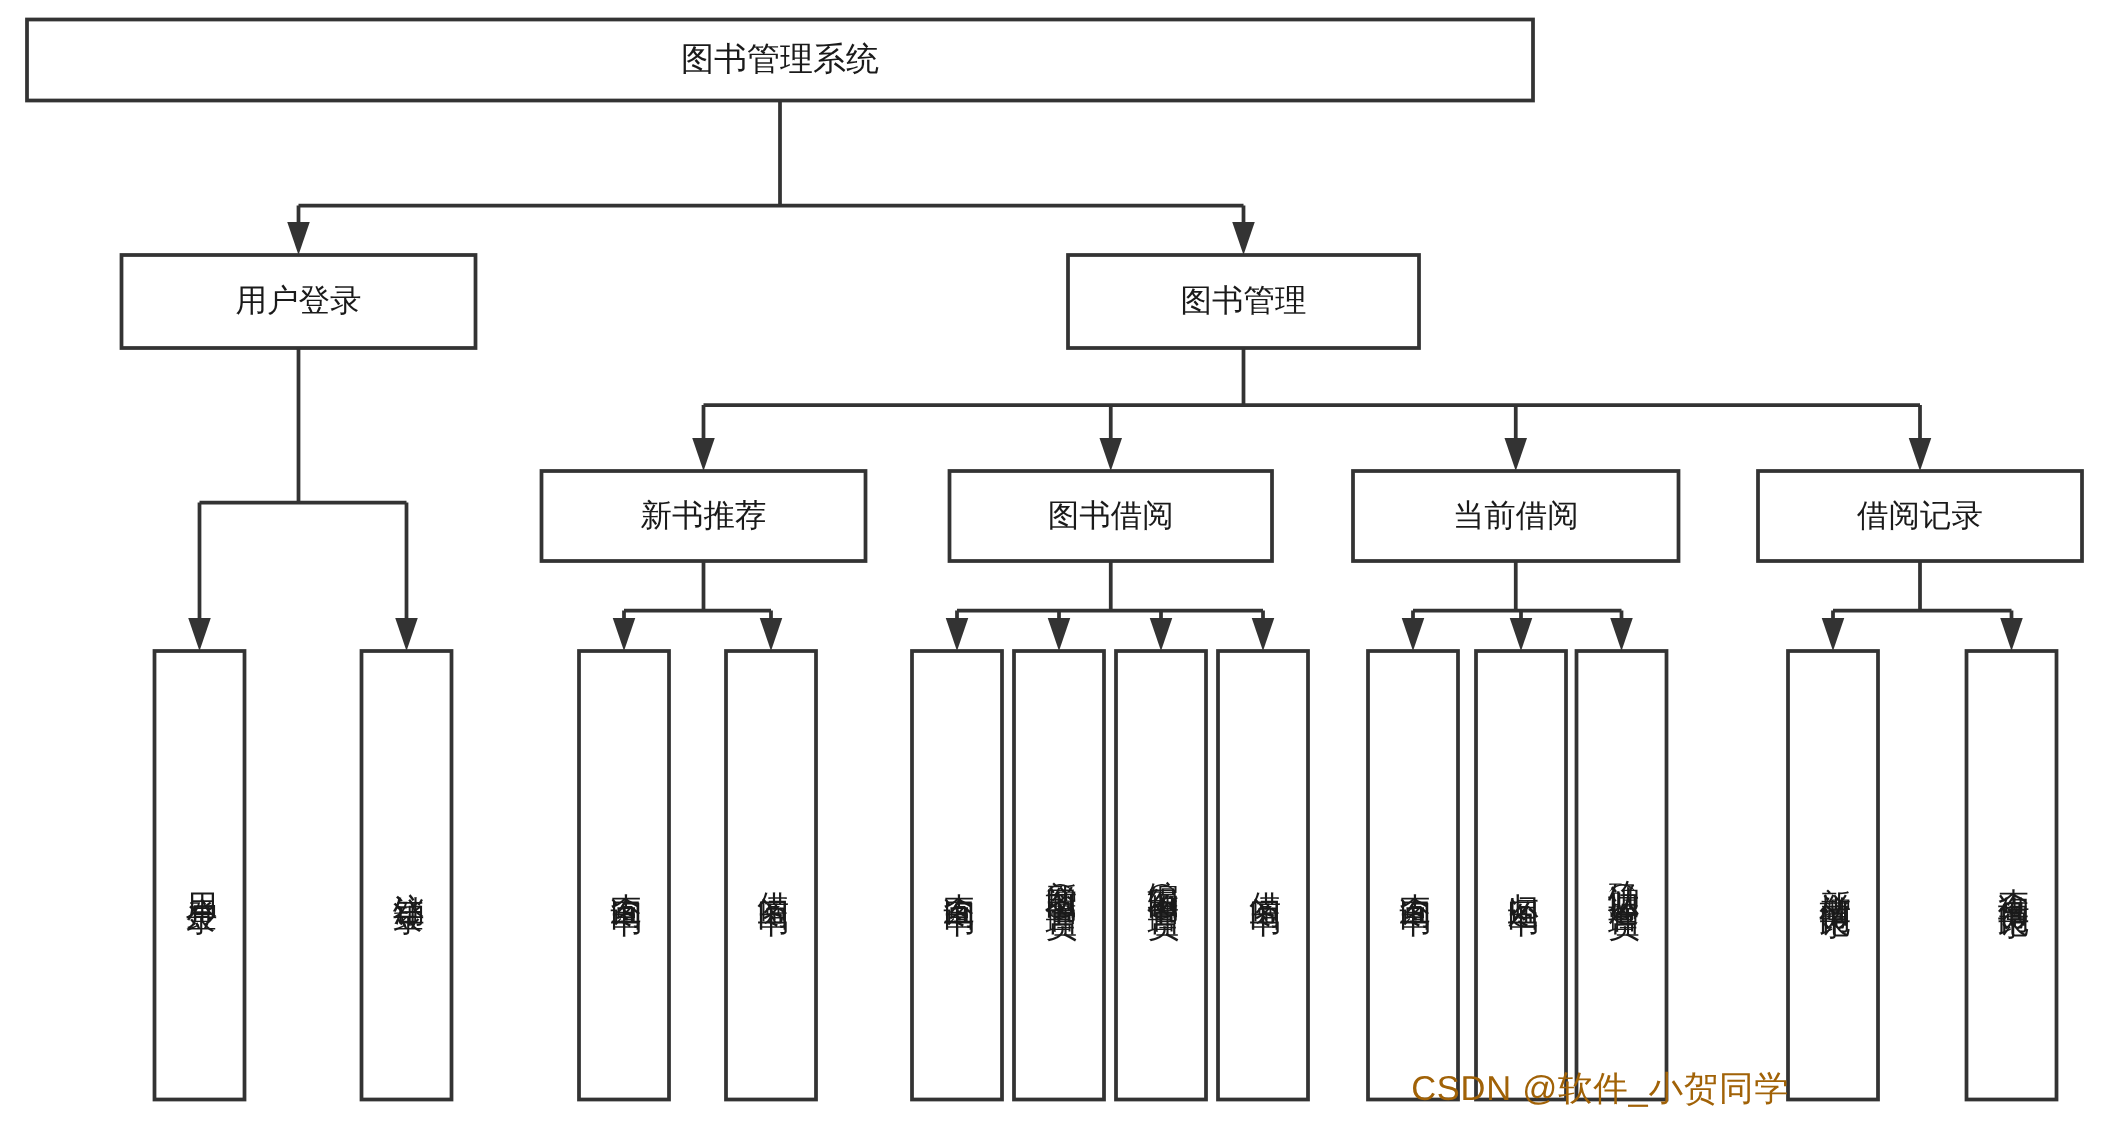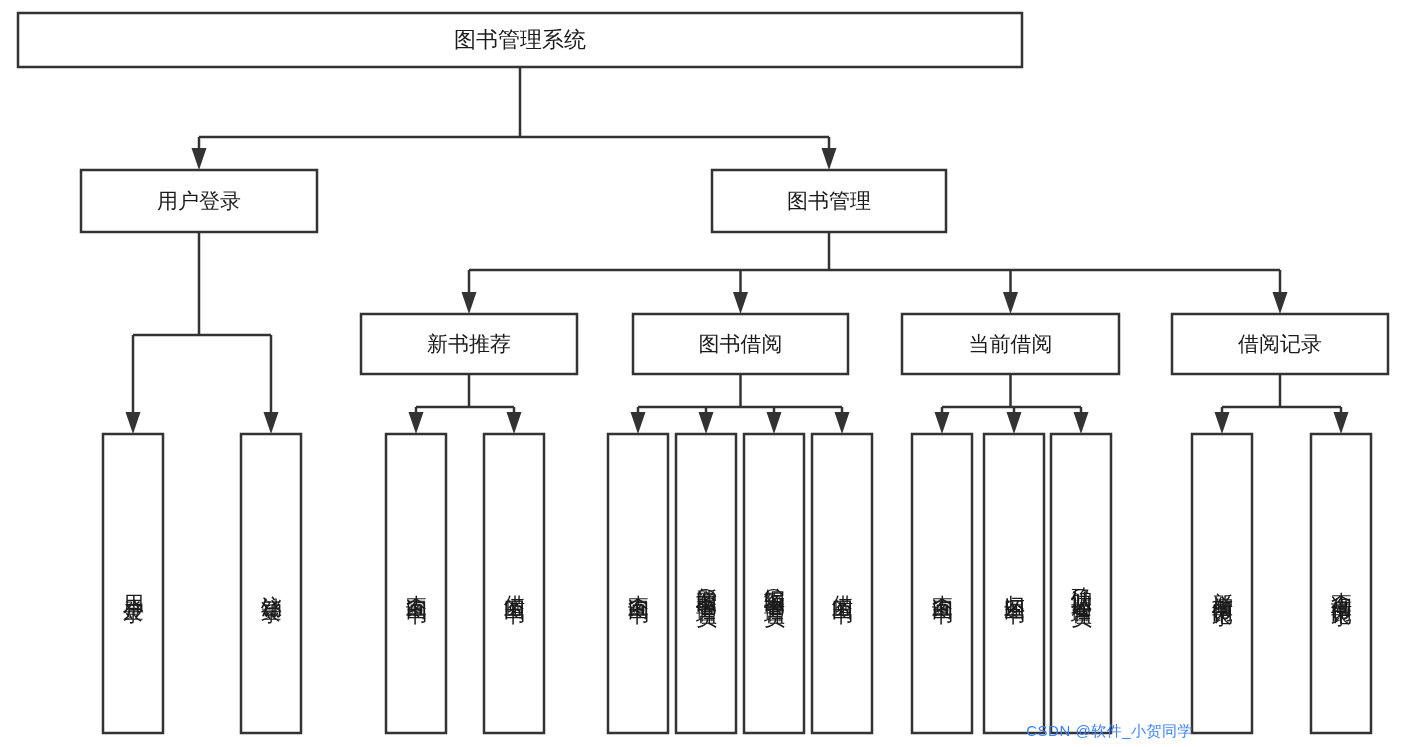--- a/index.html
+++ b/index.html
@@ -72,22 +72,22 @@
     letter-spacing: 3px;
     color: #1a1a1a;
     white-space: nowrap;
     text-align: center;
   }
   .watermark {
     position: absolute;
     right: 8px;
     bottom: 6px;
     font-family: "Liberation Sans", "DejaVu Sans", sans-serif;
-    font-size: 15px;
-    color: #3b82f6;
+    font-size: 23px;
+    color: #a16207;
     letter-spacing: 0.5px;
     white-space: nowrap;
   }
 </style>
 </head>
 <body>
 
 <div id="diagram-root">
 
   <svg class="diagram-canvas" id="diagram-svg" viewBox="0 0 1405 747" xmlns="http://www.w3.org/2000/svg">

